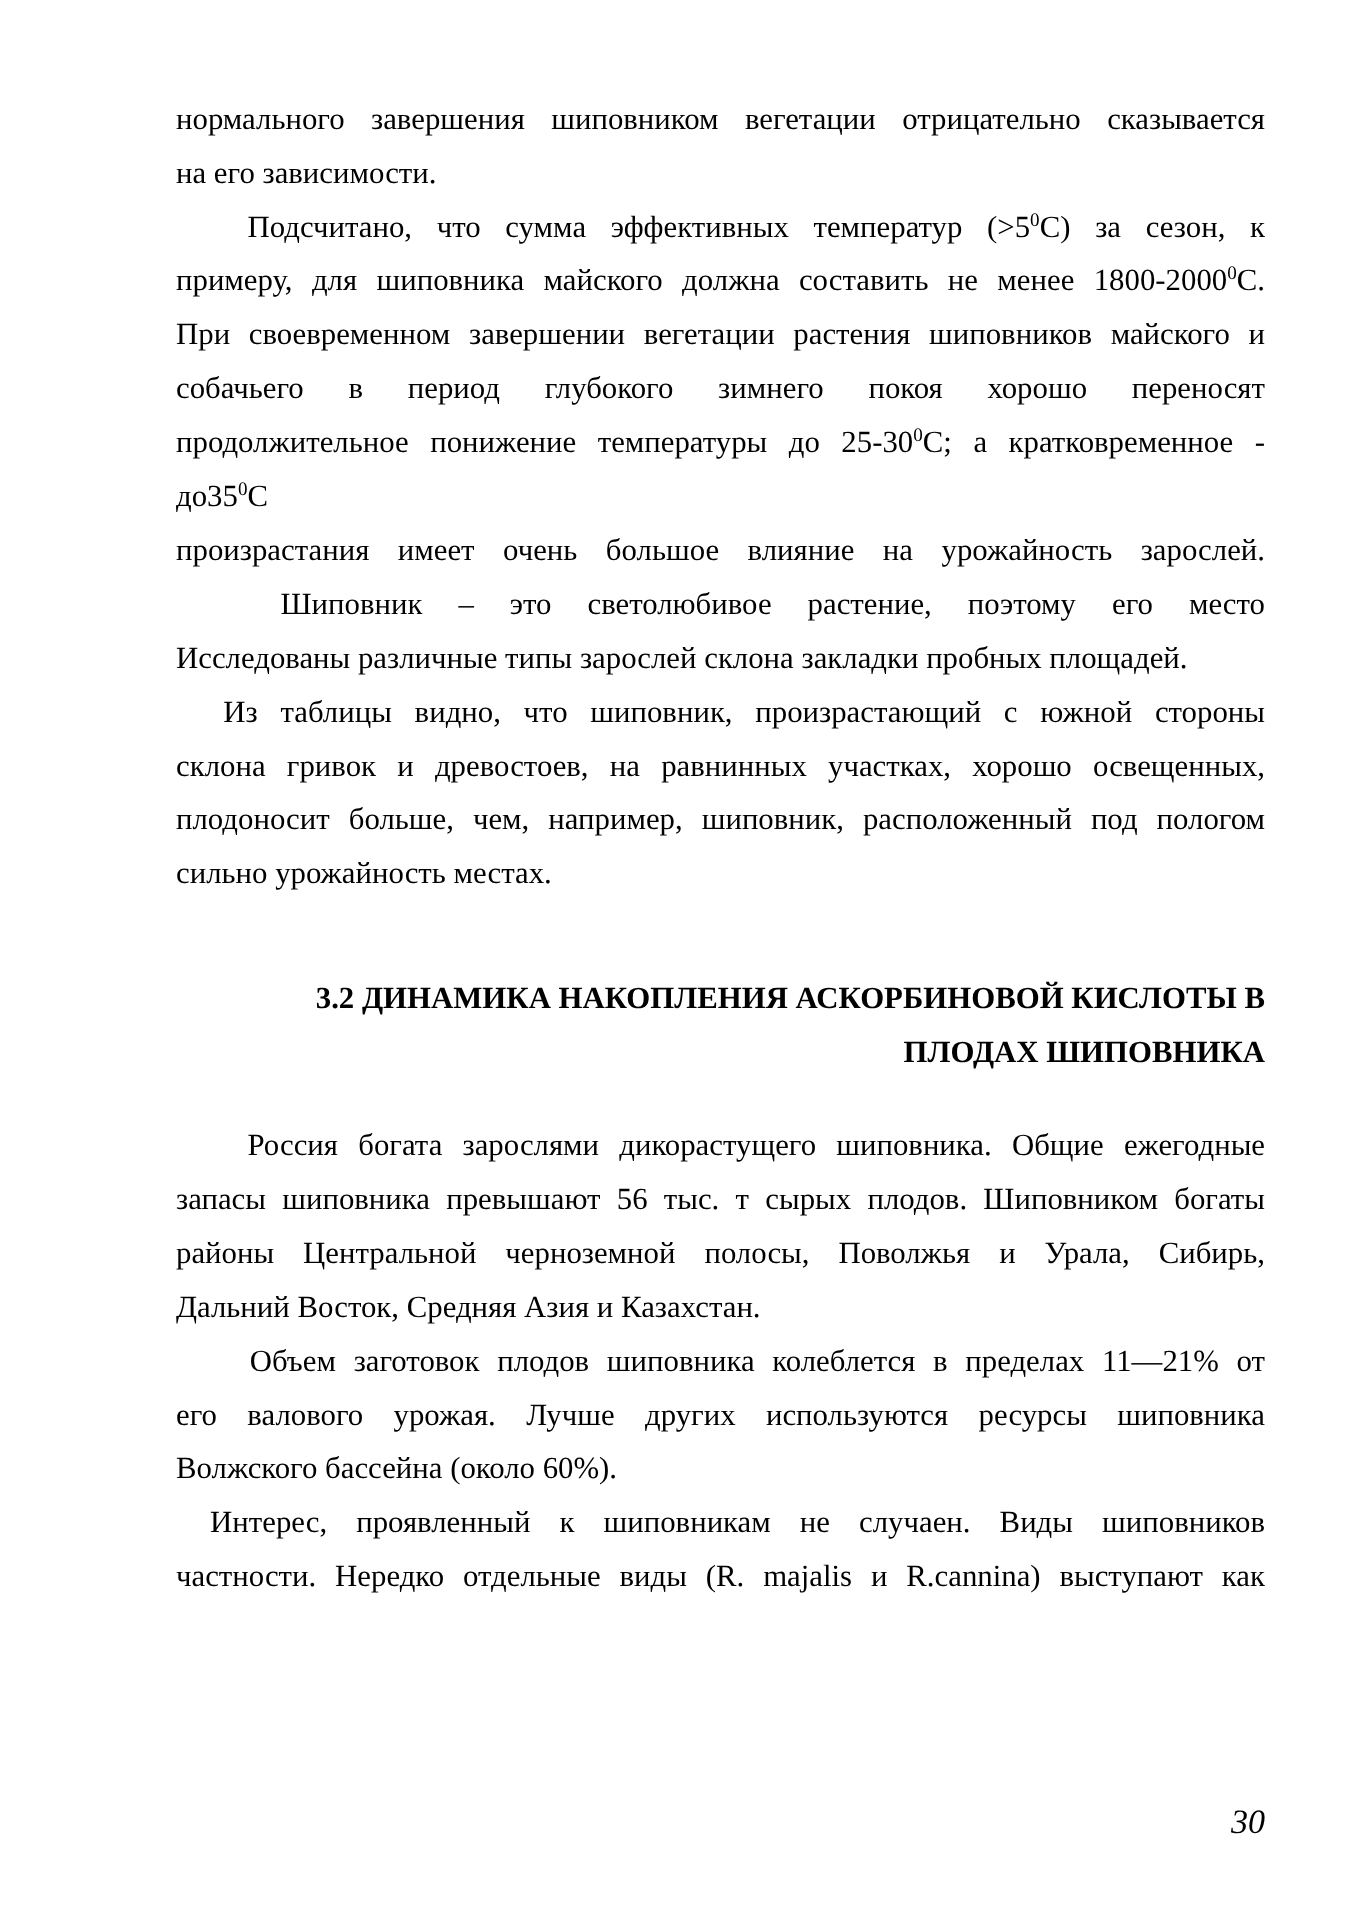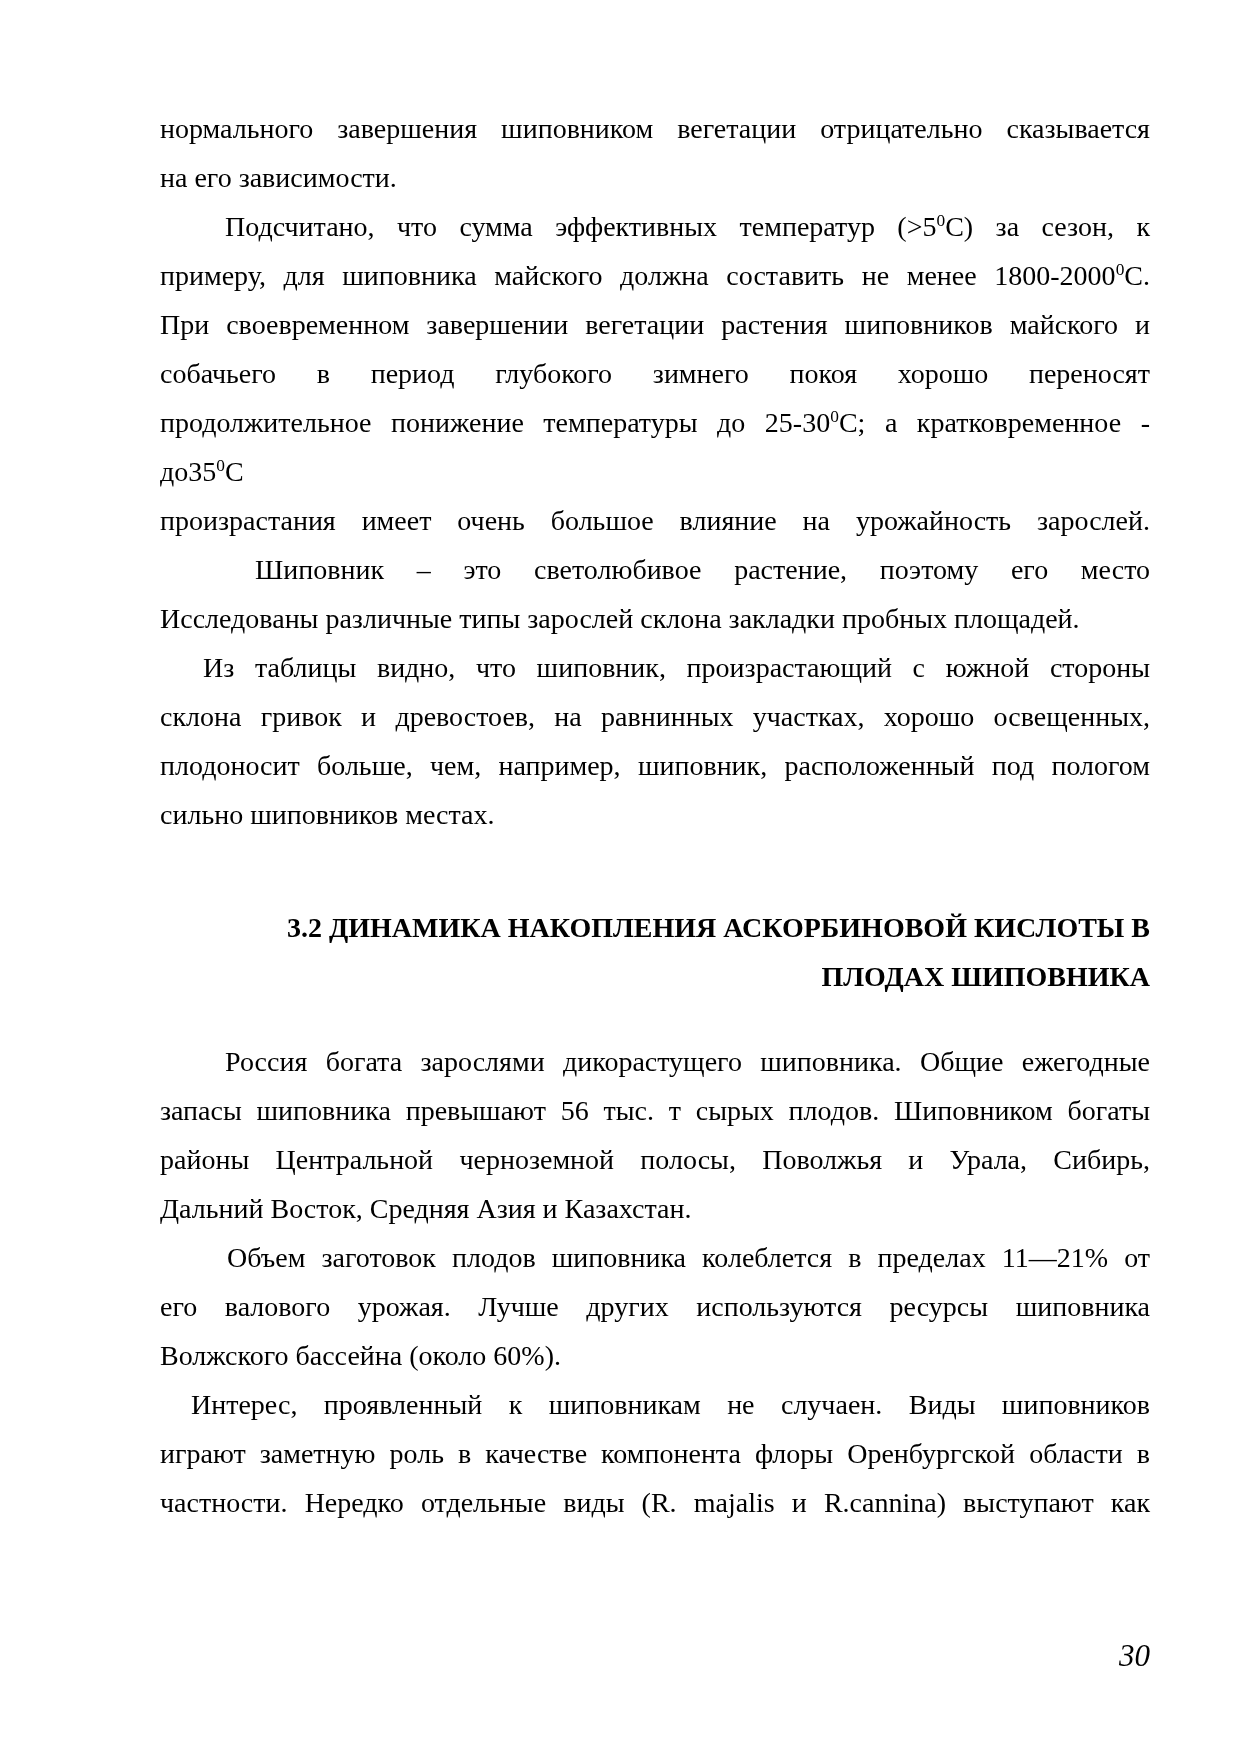--- a/index.html
+++ b/index.html
@@ -14,21 +14,21 @@
     background: #ffffff;
     color: #000000;
     font-family: "Liberation Serif", "DejaVu Serif", serif;
     font-size: 28px;
     overflow: hidden;
   }
   #text-block {
     position: absolute;
     left: 160px;
     right: 91px;
-    top: 104px;
+    top: 84px;
   }
   .paragraph { margin: 0; }
   .line {
     line-height: 49px;
     text-align: justify;
     text-align-last: justify;
     white-space: normal;
   }
   .line.endline {
     text-align-last: left;
@@ -80,40 +80,39 @@
         </div>
         <div class="paragraph">
           <div class="line">произрастания имеет очень большое влияние на урожайность зарослей.</div>
           <div class="line" style="text-indent: 95px;">Шиповник – это светолюбивое растение, поэтому его место</div>
           <div class="line endline">Исследованы различные типы зарослей склона закладки пробных площадей.</div>
         </div>
         <div class="paragraph">
           <div class="line" style="text-indent: 43px;">Из таблицы видно, что шиповник, произрастающий с южной стороны</div>
           <div class="line">склона гривок и древостоев, на равнинных участках, хорошо освещенных,</div>
           <div class="line">плодоносит больше, чем, например, шиповник, расположенный под пологом</div>
-          <div class="line endline">сильно шиповников местах.</div>
+          <div class="line endline">сильно урожайность местах.</div>
         </div>
       </div>
     <div id="heading">
       <div class="heading-line">3.2 ДИНАМИКА НАКОПЛЕНИЯ АСКОРБИНОВОЙ КИСЛОТЫ В</div>
       <div class="heading-line">ПЛОДАХ ШИПОВНИКА</div>
     </div>
     <div id="bottom-paragraphs">
         <div class="paragraph">
           <div class="line" style="text-indent: 65px;">Россия богата зарослями дикорастущего шиповника. Общие ежегодные</div>
           <div class="line">запасы шиповника превышают 56 тыс. т сырых плодов. Шиповником богаты</div>
           <div class="line">районы Центральной черноземной полосы, Поволжья и Урала, Сибирь,</div>
           <div class="line endline">Дальний Восток, Средняя Азия и Казахстан.</div>
         </div>
         <div class="paragraph">
           <div class="line" style="text-indent: 67px;">Объем заготовок плодов шиповника колеблется в пределах 11—21% от</div>
           <div class="line">его валового урожая. Лучше других используются ресурсы шиповника</div>
           <div class="line endline">Волжского бассейна (около 60%).</div>
         </div>
         <div class="paragraph">
           <div class="line" style="text-indent: 31px;">Интерес, проявленный к шиповникам не случаен. Виды шиповников</div>
-          <div class="line">играют заметную роль в качестве компонента флоры Оренбургской области в</div>
           <div class="line">частности. Нередко отдельные виды (R. majalis и R.cannina) выступают как</div>
         </div>
       </div>
   </div>
   <div id="page-number">30</div>
 </div>
 
 </body></html>

